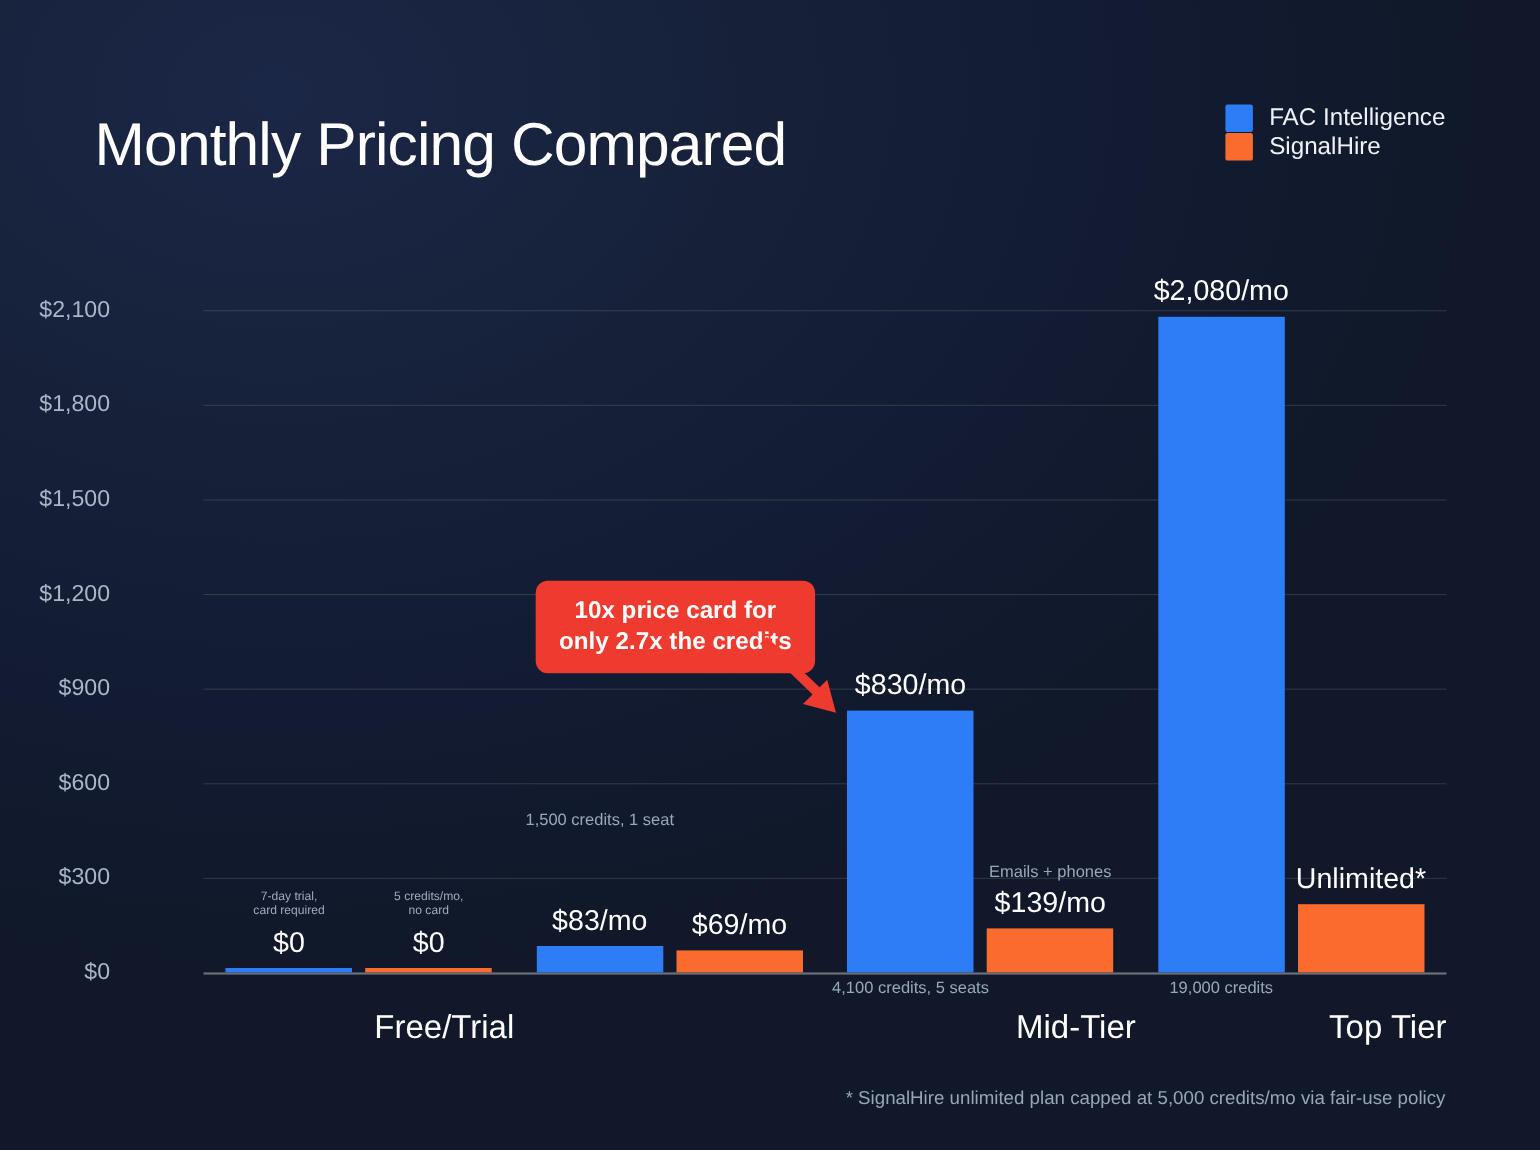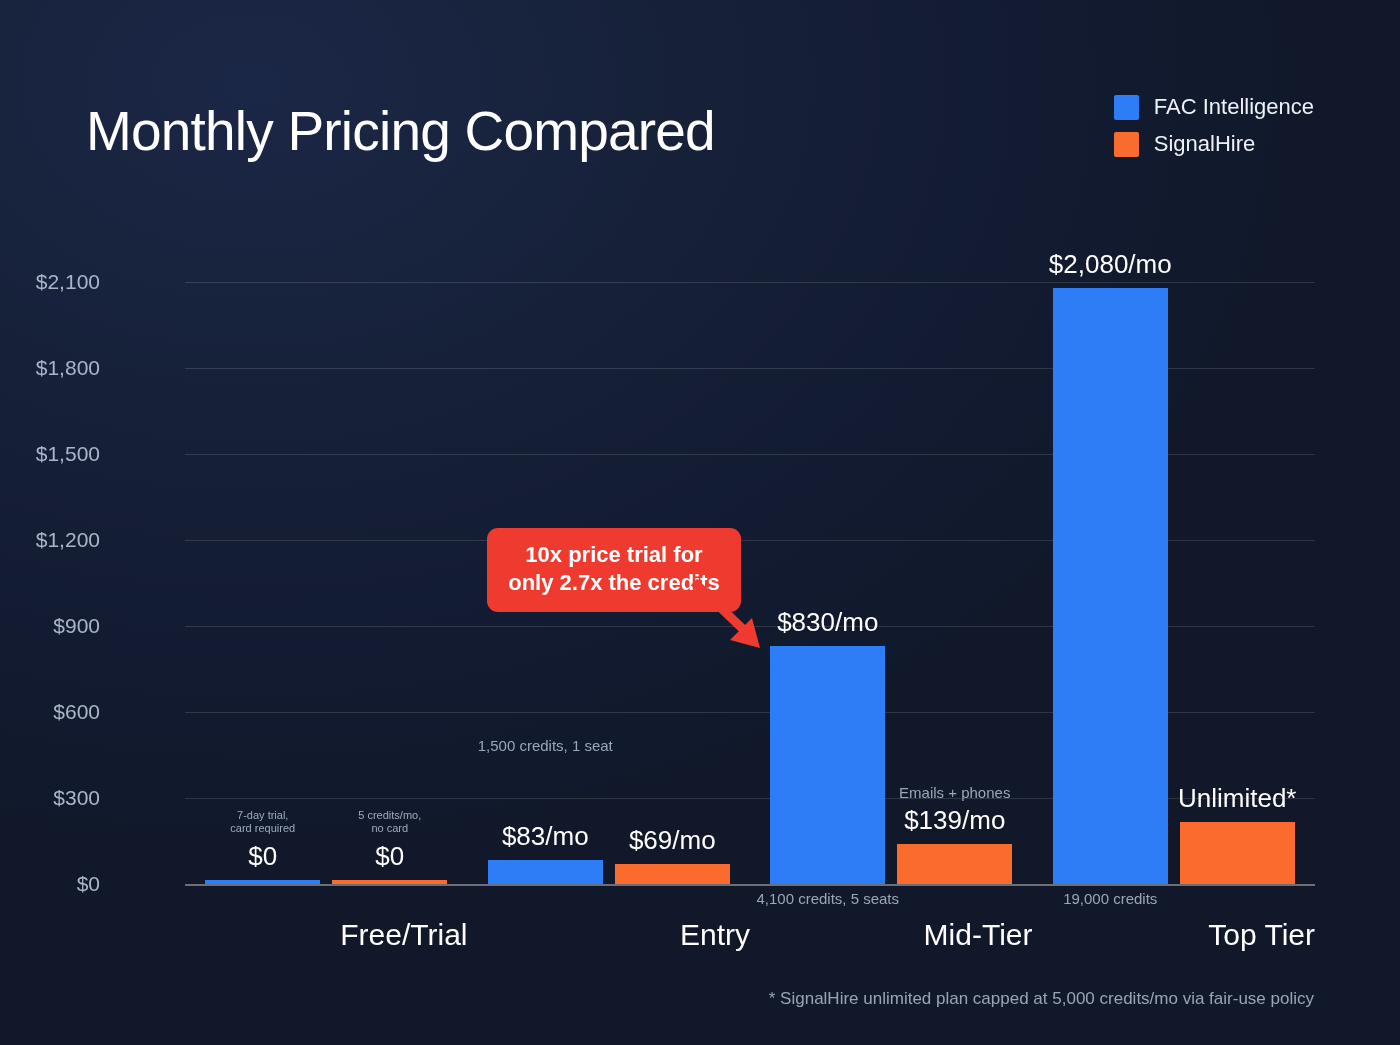--- a/index.html
+++ b/index.html
@@ -36,21 +36,20 @@
     white-space: nowrap;
   }
 
   
   #legend {
     position: absolute;
     right: 86px;
     top: 94px;
     display: flex;
     flex-direction: column;
-    gap: 11px;
     align-items: flex-start;
   }
   .legend-item {
     display: flex;
     align-items: center;
     gap: 15px;
   }
   .legend-swatch {
     width: 25px;
     height: 25px;
@@ -251,21 +250,20 @@
           <div class="bar-slot" style="left: 20.25px; width: 115px; height: 755px;">
             <div class="bar" style="height: 23.7933px; background: rgb(45, 125, 246);"></div>
             <div class="bar-value" style="bottom: 31.7933px;">$83/mo</div>
             <div class="bar-sub">1,500 credits, 1 seat</div>
           </div>
           <div class="bar-slot" style="left: 147.25px; width: 115px; height: 446px;">
             <div class="bar" style="height: 19.78px; background: rgb(249, 108, 46);"></div>
             <div class="bar-value" style="bottom: 27.78px;">$69/mo</div>
             <div class="bar-sub">Emails only</div>
           </div>
-          <div class="group-label">Entry</div>
         </div>
         <div class="group" style="left: 565px; width: 282.5px;">
           <div class="bar-slot" style="left: 20.25px; width: 115px; height: 602px;">
             <div class="bar" style="height: 237.933px; background: rgb(45, 125, 246);"></div>
             <div class="bar-value" style="bottom: 245.933px;">$830/mo</div>
             <div class="bar-sub">4,100 credits, 5 seats</div>
           </div>
           <div class="bar-slot" style="left: 147.25px; width: 115px; height: 708px;">
             <div class="bar" style="height: 39.8467px; background: rgb(249, 108, 46);"></div>
             <div class="bar-value" style="bottom: 47.8467px;">$139/mo</div>
@@ -282,21 +280,21 @@
           <div class="bar-slot" style="left: 147.25px; width: 115px; height: 618px;">
             <div class="bar" style="height: 61.6333px; background: rgb(249, 108, 46);"></div>
             <div class="bar-value" style="bottom: 69.6333px;">Unlimited*</div>
           </div>
           <div class="group-label">Top Tier</div>
         </div>
       </div>
   </div>
 
   <div id="callout">
-    <div>10x price trial for</div>
+    <div>10x price card for</div>
     <div>only 2.7x the credits</div>
   </div>
 
   <svg id="callout-arrow" viewBox="0 0 90 82">
     <path d="M4 4 L58 56" stroke="#ef3b2f" stroke-width="9" stroke-linecap="butt" fill="none"></path>
     <path d="M70 70 L40 62 L62 40 Z" fill="#ef3b2f"></path>
   </svg>
 
   <div id="footnote">* SignalHire unlimited plan capped at 5,000 credits/mo via fair-use policy</div>
 

